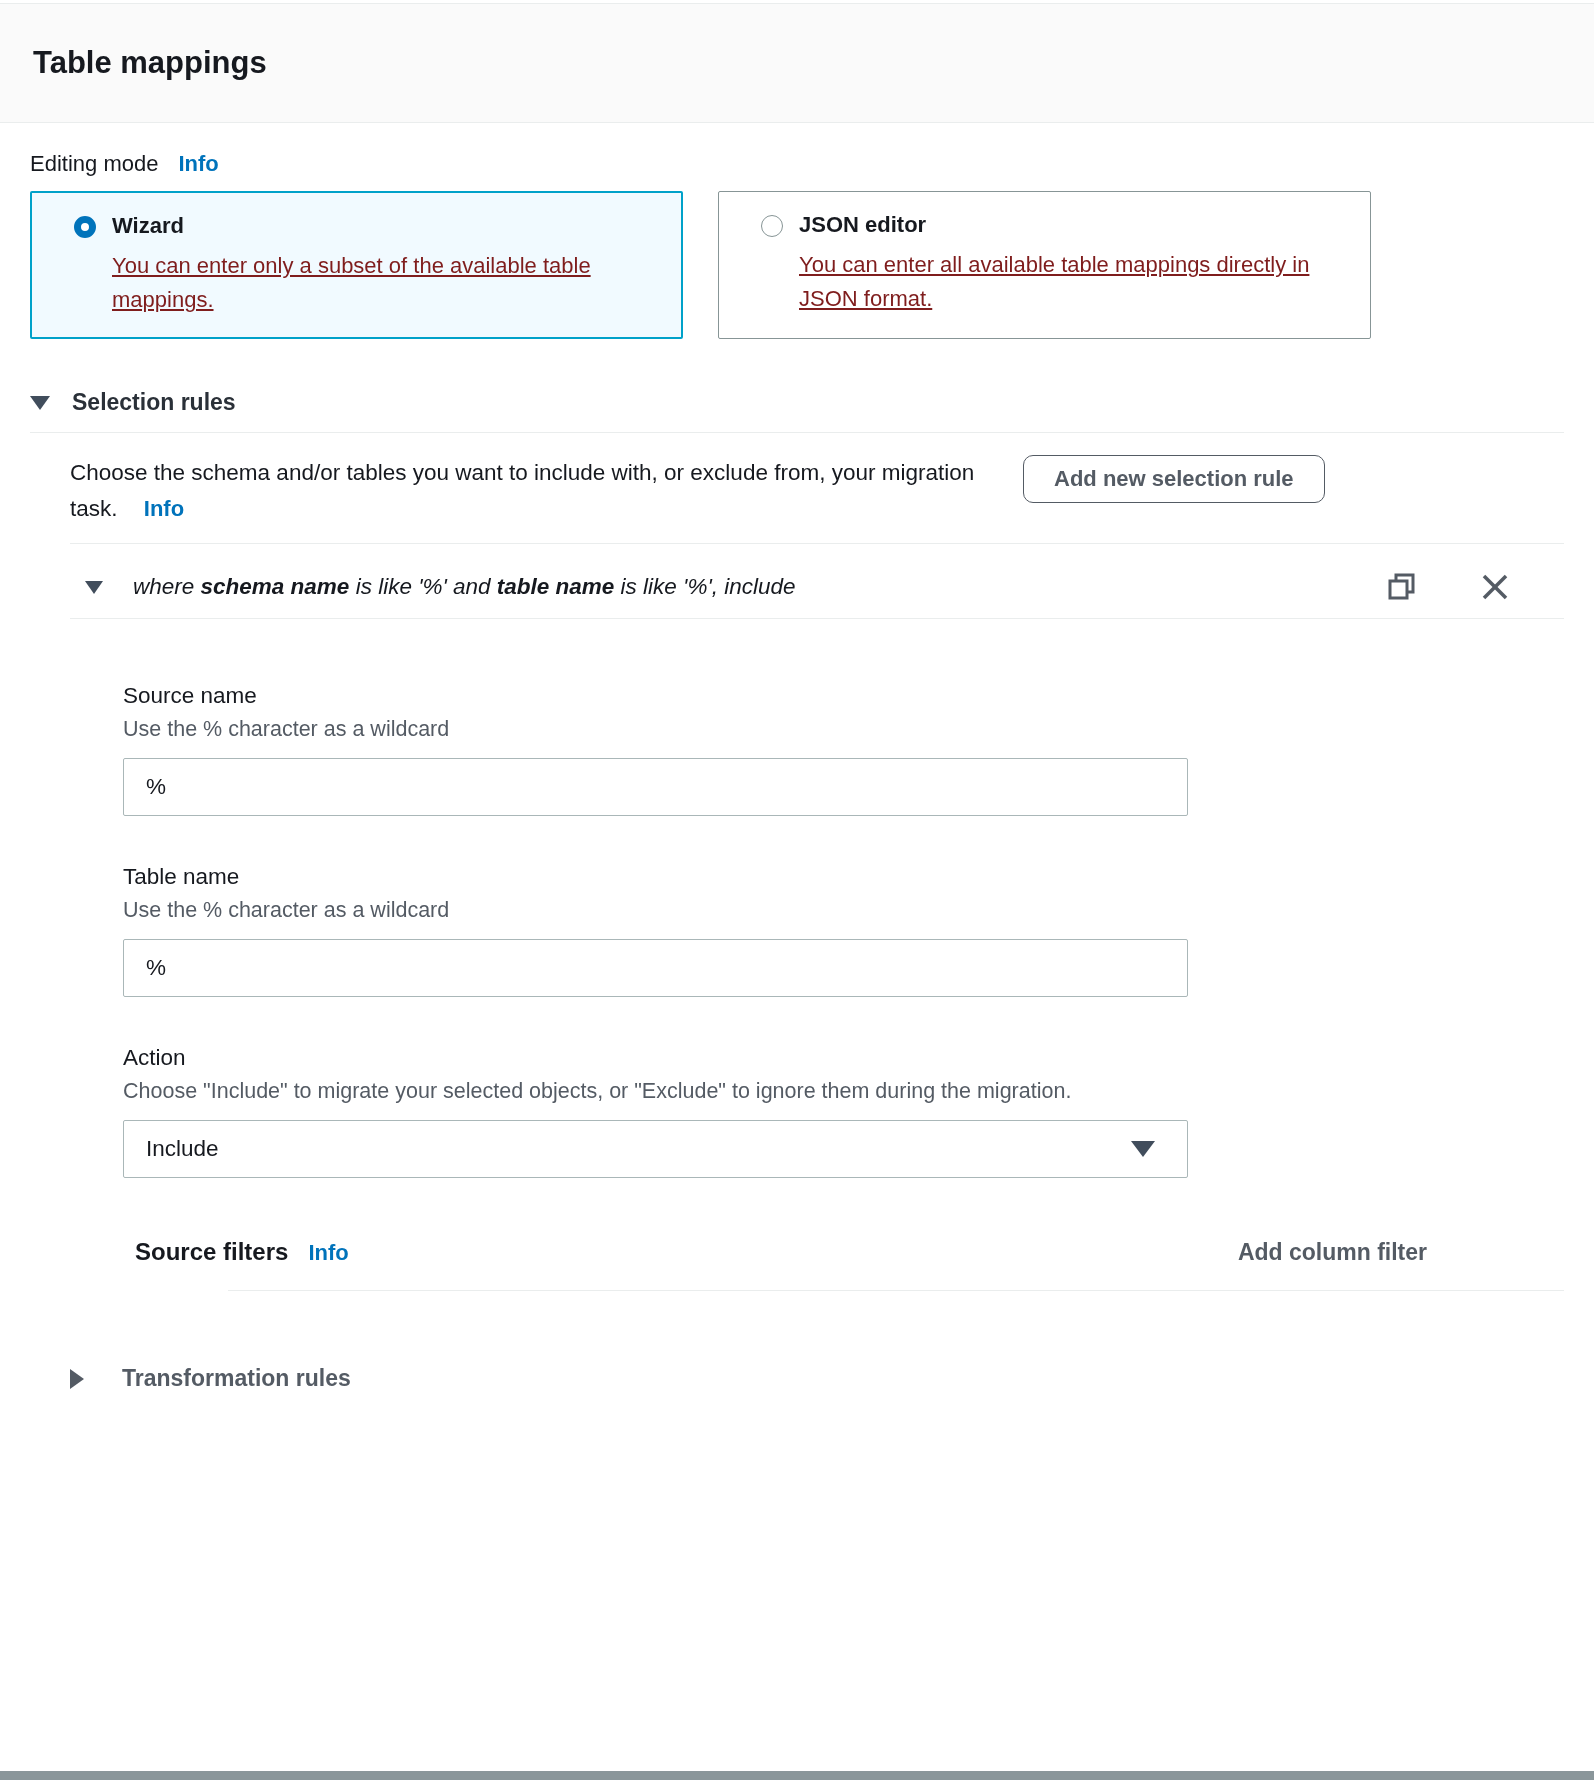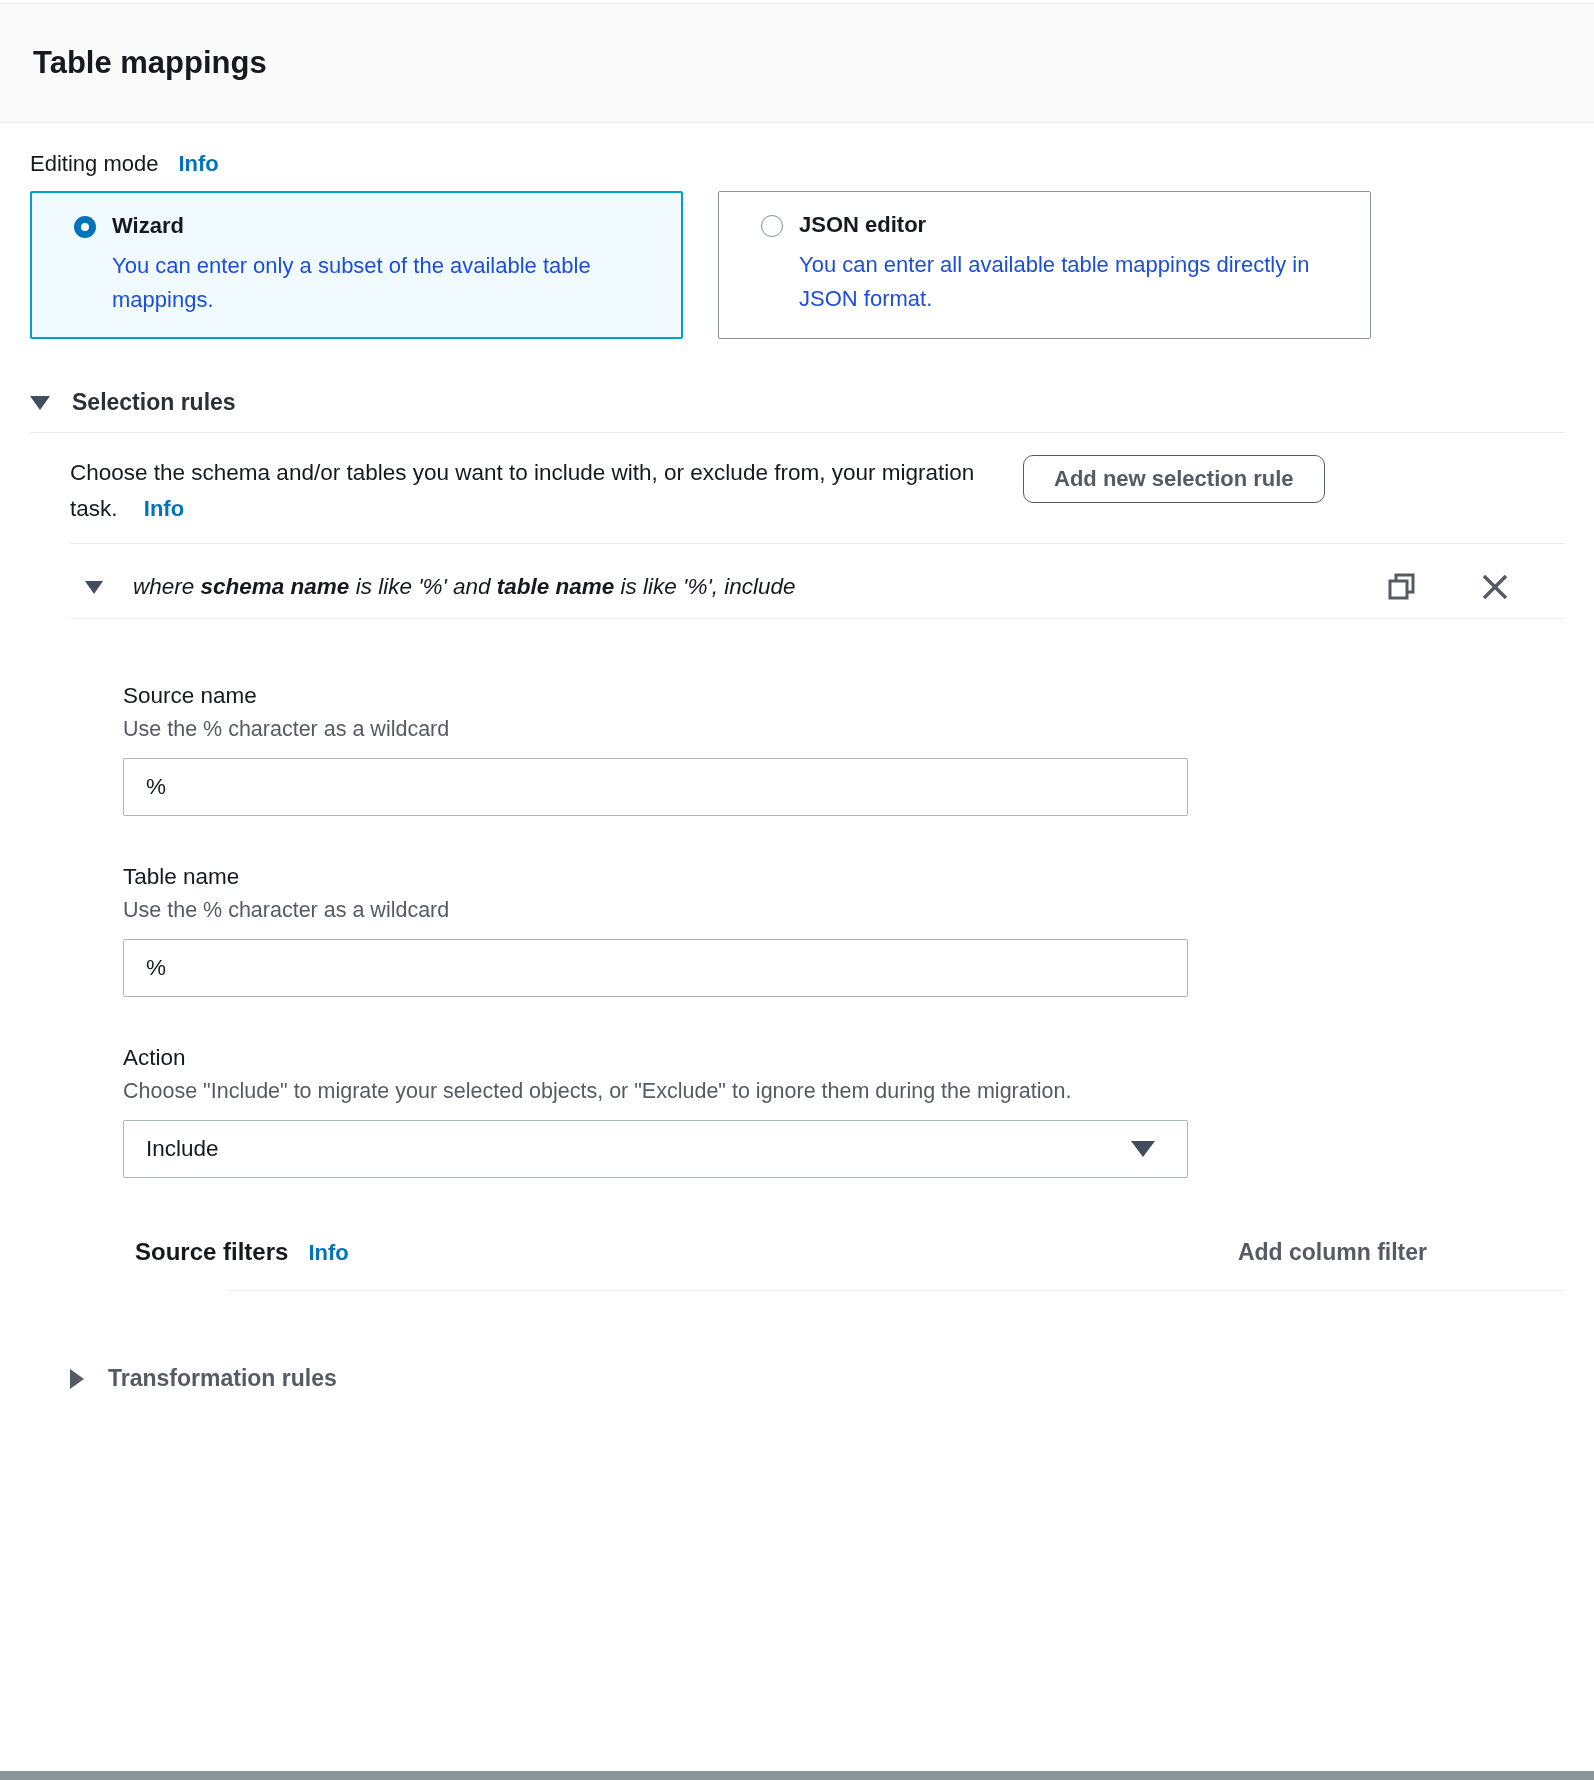--- a/index.html
+++ b/index.html
@@ -78,22 +78,23 @@
     border: 1px solid #879596;
   }
   .radio-card.selected .radio {
     border: 7px solid #0073bb;
   }
   .radio-card .card-body { margin-left: 16px; }
   .card-title { font-size: 22px; font-weight: bold; color: #16191f; }
   .card-desc {
     margin-top: 10px;
     font-size: 22px;
-    color: #1d4ed8;
+    color: #7f1d1d;
     line-height: 1.55;
+    text-decoration: underline;
   }
   .card-desc.w1 { max-width: 505px; }
   .card-desc.w2 { max-width: 545px; }
   
   .intro-text {
     margin-top: 46px;
     font-size: 22.5px;
     line-height: 1.85;
     max-width: 1330px;
     color: #16191f;
@@ -256,20 +257,21 @@
     white-space: nowrap;
   }
   .divider.sf { margin-left: 198px; margin-top: 24px; }
   
   .transform-header {
     margin-top: 74px;
     padding-left: 40px;
     display: flex;
     align-items: center;
     cursor: pointer;
+    gap: 14px;
   }
   .transform-title {
     margin-left: 24px;
     font-size: 23px;
     font-weight: bold;
     color: #545b64;
   }
   
   .bottom-bar {
     position: absolute;

